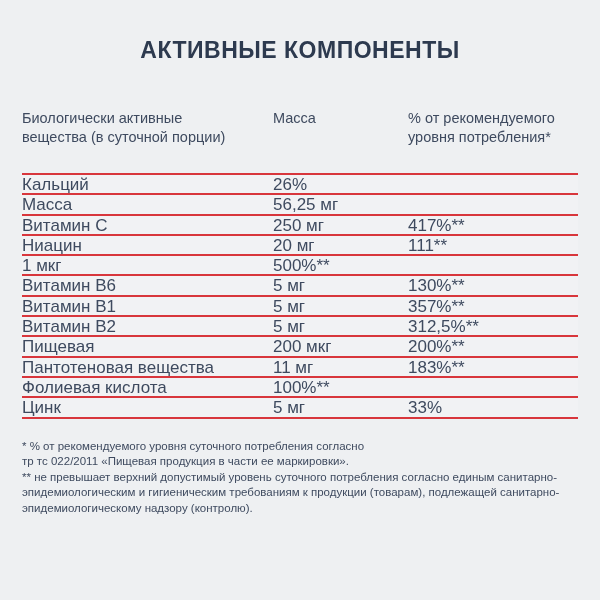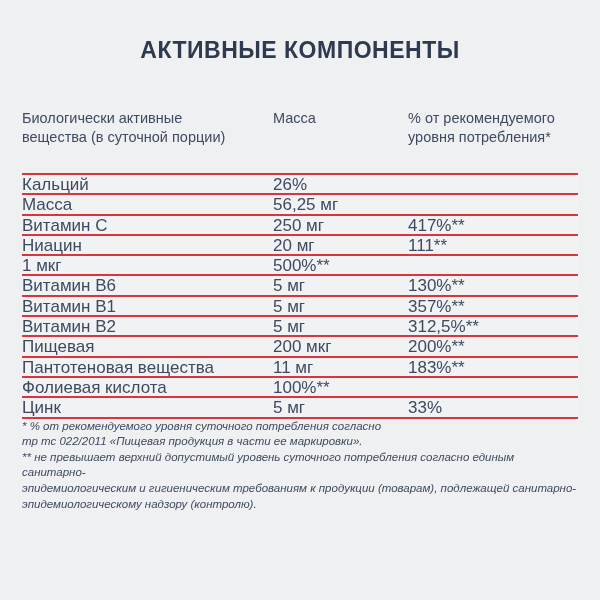--- a/index.html
+++ b/index.html
@@ -39,24 +39,24 @@
     display: grid;
     grid-template-columns: 251px 135px 1fr;
     align-items: center;
     height: 20.3px;
     border-top: 2px solid #d8363c;
     background: #f1f2f4;
     font-size: 17px;
     color: #3e4a5f;
   }
   .footnotes {
+    margin-top: 20px;
     font-size: 11.5px;
     line-height: 1.36;
     color: #3e4a5f;
-    font-style: italic;
   }
   .footnote { white-space: pre-line; }
 </style>
 </head>
 <body>
 
 <div class="page">
 
   <h1 class="title">АКТИВНЫЕ КОМПОНЕНТЫ</h1>
 

